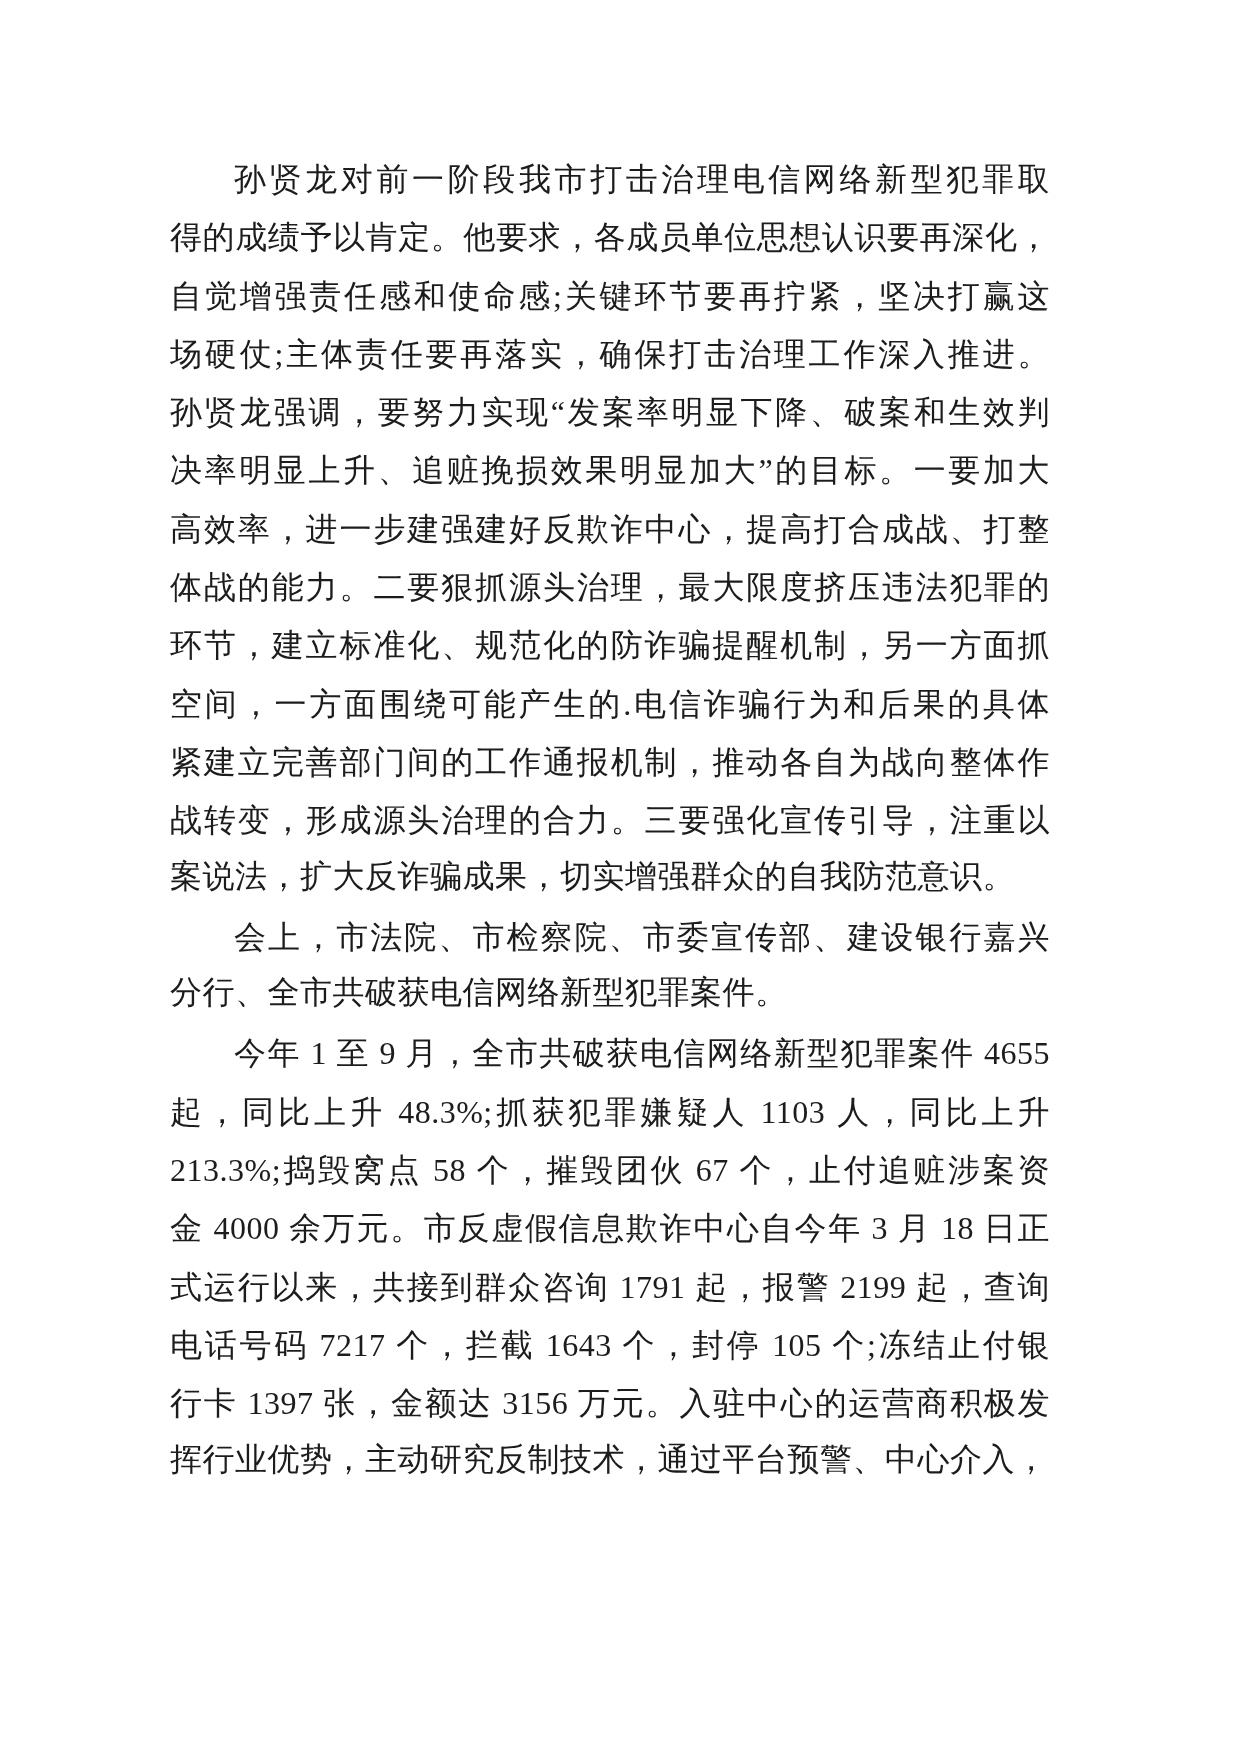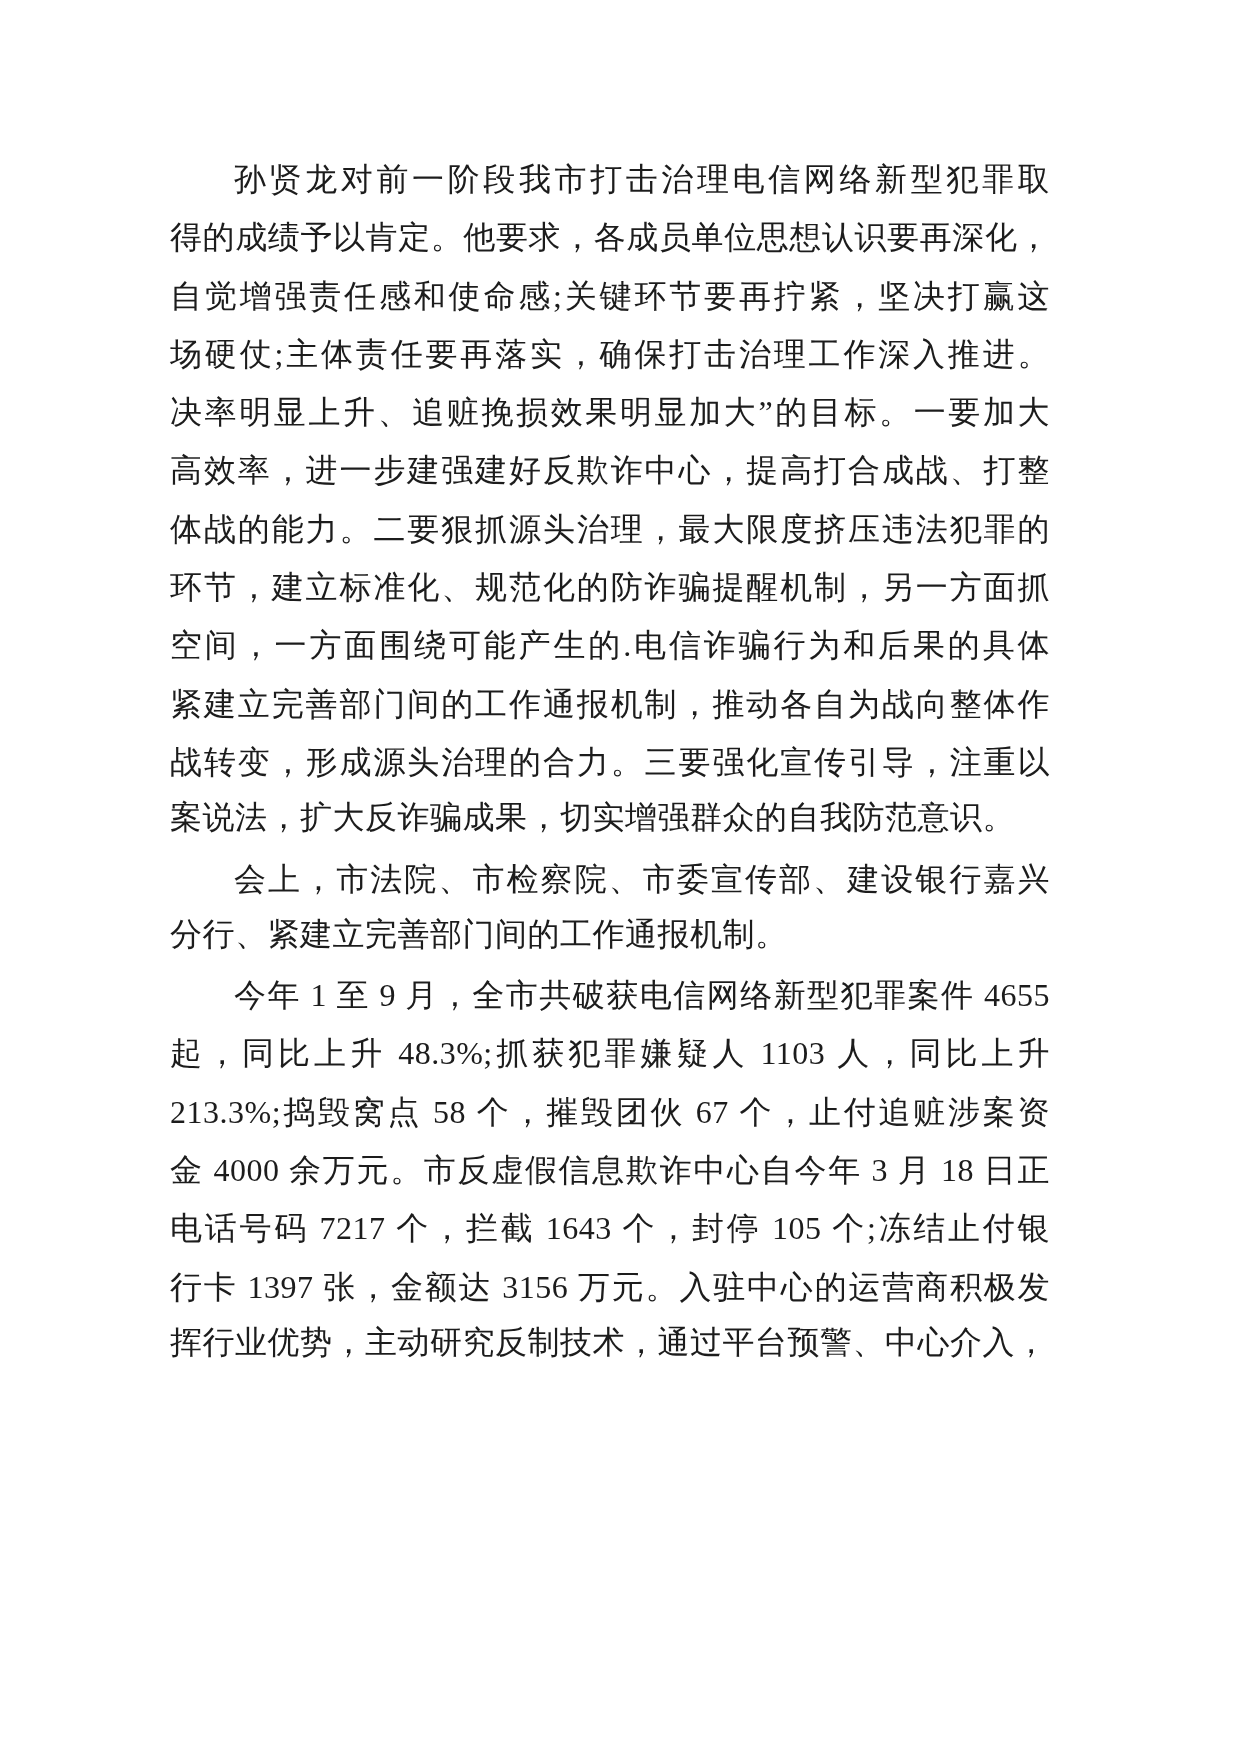--- a/index.html
+++ b/index.html
@@ -37,30 +37,32 @@
   }
 </style>
 </head>
 <body>
 
 <div class="page">
   <div class="line indent">孙贤龙对前一阶段我市打击治理电信网络新型犯罪取</div>
   <div class="line">得的成绩予以肯定。他要求，各成员单位思想认识要再深化，</div>
   <div class="line">自觉增强责任感和使命感;关键环节要再拧紧，坚决打赢这</div>
   <div class="line">场硬仗;主体责任要再落实，确保打击治理工作深入推进。</div>
+  <div class="line">孙贤龙强调，要努力实现“发案率明显下降、破案和生效判</div>
   <div class="line">决率明显上升、追赃挽损效果明显加大”的目标。一要加大</div>
   <div class="line">高效率，进一步建强建好反欺诈中心，提高打合成战、打整</div>
   <div class="line">体战的能力。二要狠抓源头治理，最大限度挤压违法犯罪的</div>
   <div class="line">环节，建立标准化、规范化的防诈骗提醒机制，另一方面抓</div>
   <div class="line">空间，一方面围绕可能产生的.电信诈骗行为和后果的具体</div>
   <div class="line">紧建立完善部门间的工作通报机制，推动各自为战向整体作</div>
   <div class="line">战转变，形成源头治理的合力。三要强化宣传引导，注重以</div>
   <div class="line pend">案说法，扩大反诈骗成果，切实增强群众的自我防范意识。</div>
   <div class="line indent">会上，市法院、市检察院、市委宣传部、建设银行嘉兴</div>
-  <div class="line pend">分行、紧建立完善部门间的工作通报机制。</div>
+  <div class="line pend">分行、全市共破获电信网络新型犯罪案件。</div>
   <div class="line indent">今年 1 至 9 月，全市共破获电信网络新型犯罪案件 4655</div>
   <div class="line">起，同比上升 48.3%;抓获犯罪嫌疑人 1103 人，同比上升</div>
   <div class="line">213.3%;捣毁窝点 58 个，摧毁团伙 67 个，止付追赃涉案资</div>
   <div class="line">金 4000 余万元。市反虚假信息欺诈中心自今年 3 月 18 日正</div>
+  <div class="line">式运行以来，共接到群众咨询 1791 起，报警 2199 起，查询</div>
   <div class="line">电话号码 7217 个，拦截 1643 个，封停 105 个;冻结止付银</div>
   <div class="line">行卡 1397 张，金额达 3156 万元。入驻中心的运营商积极发</div>
   <div class="line pend">挥行业优势，主动研究反制技术，通过平台预警、中心介入，</div>
 </div>
 
 </body></html>

